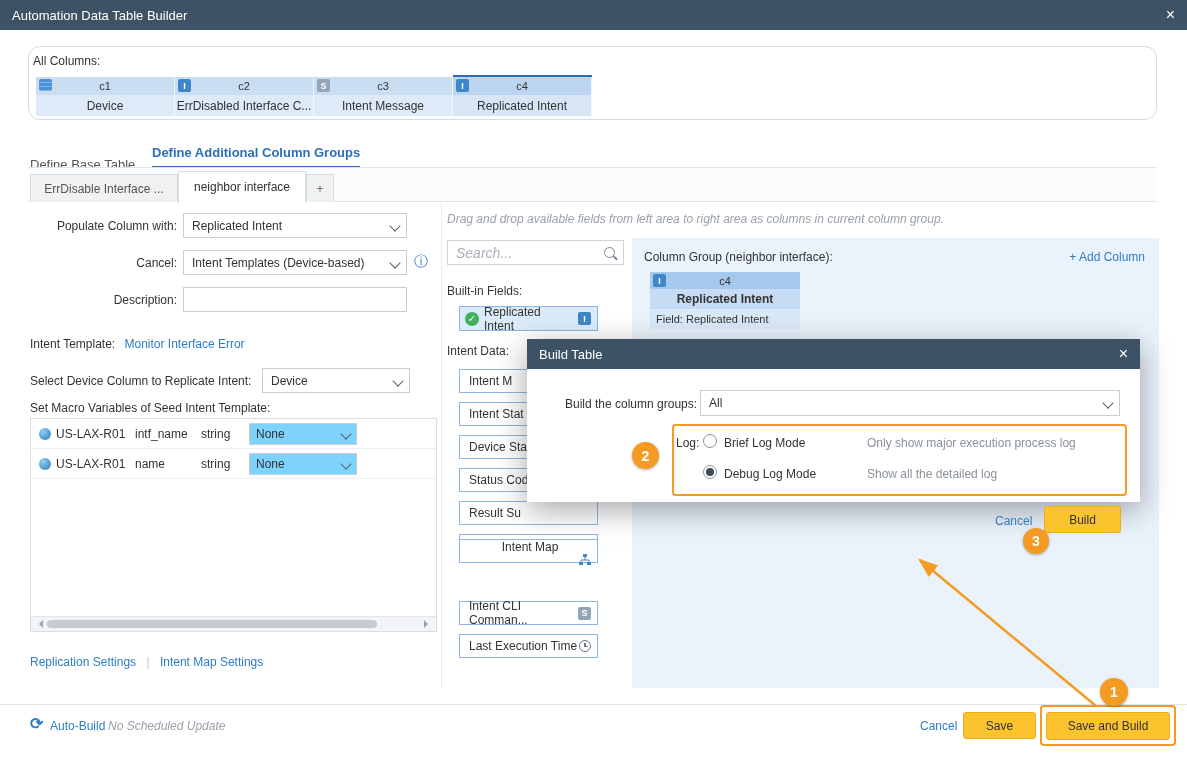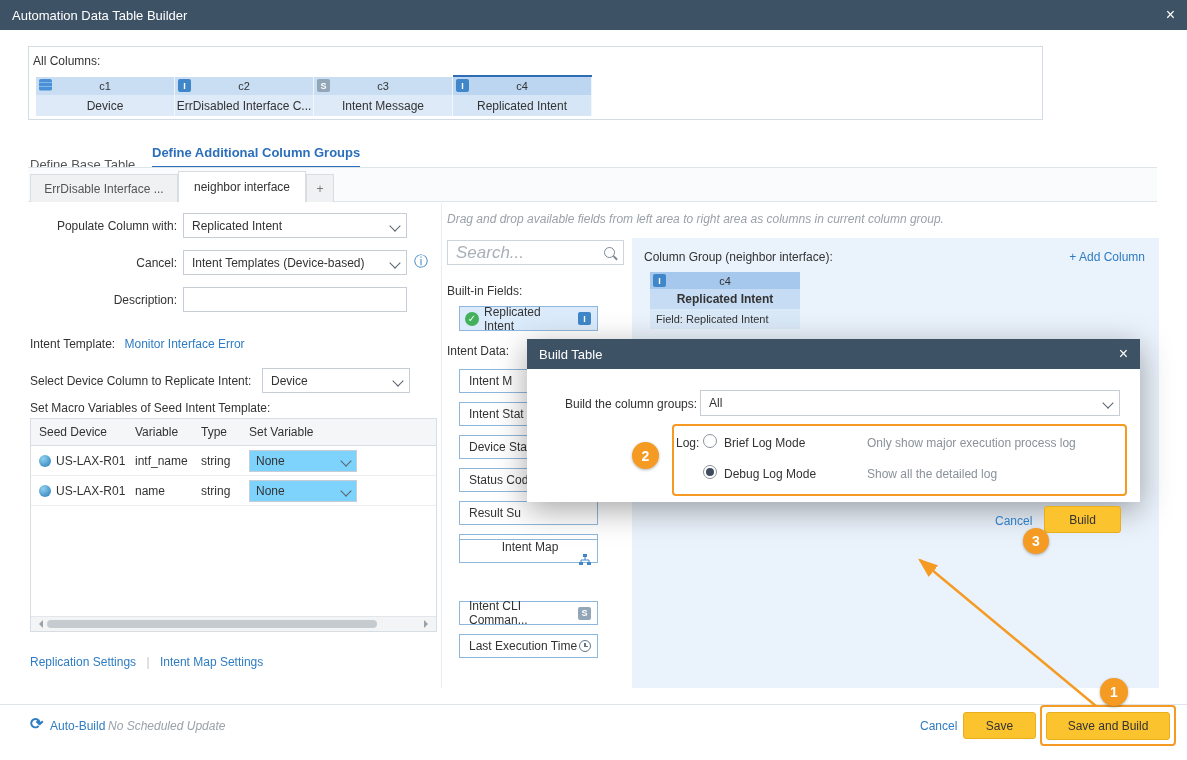--- a/index.html
+++ b/index.html
@@ -39,21 +39,21 @@
   .clock-icon::before{content:"";position:absolute;left:4.3px;top:5px;width:3.6px;height:1.3px;background:#61788c;}
   
   .maintab{position:absolute;height:26px;line-height:26px;font-size:13px;color:#555;cursor:pointer;}
   .maintab.active{font-weight:bold;color:#2b6fba;border-bottom:3px solid #2b6fba;}
   .subtabbar{position:absolute;left:28px;top:168px;width:1129px;height:34px;background:#fafbfc;border-bottom:1px solid #dfe4e9;box-sizing:border-box;}
   .subtab{position:absolute;display:flex;align-items:center;justify-content:center;font-size:12px;color:#555;background:#eff1f3;border:1px solid #d8dde2;border-bottom:none;box-sizing:border-box;cursor:pointer;}
   .subtab.active{background:#fff;color:#333;z-index:2;}
   
   .select{position:absolute;border:1px solid #c6cdd4;background:#fff;display:flex;align-items:center;padding:0 20px 0 8px;font-size:12px;color:#333;box-sizing:border-box;cursor:pointer;}
   .select .chev{position:absolute;right:7px;top:50%;}
-  .tinput{position:absolute;border:1px solid #c6cdd4;background:#fff;box-sizing:border-box;font-family:"Liberation Sans",sans-serif;font-size:17px;padding:0 8px;color:#4d7c0f;}
+  .tinput{position:absolute;border:1px solid #c6cdd4;background:#fff;box-sizing:border-box;font-family:"Liberation Sans",sans-serif;font-size:14px;padding:0 8px;color:#4d7c0f;}
   .tinput::placeholder{font-style:italic;color:#a9b0b7;}
   
   .vtable{position:absolute;left:30px;top:418px;width:407px;height:214px;border:1px solid #d6dde3;background:#fff;box-sizing:border-box;}
   .vt-head{display:flex;height:26px;background:#f4f6f7;border-bottom:1px solid #d6dde3;align-items:center;font-size:12px;}
   .vt-row{display:flex;height:29px;border-bottom:1px solid #eceff2;align-items:center;font-size:12px;}
   .c-dev{width:102px;padding-left:8px;display:flex;align-items:center;gap:5px;box-sizing:border-box;}
   .c-var{width:68px;padding-left:2px;box-sizing:border-box;}
   .c-typ{width:48px;box-sizing:border-box;}
   .c-set{flex:1;box-sizing:border-box;}
   .mini-select{position:relative;width:108px;height:22px;border:1px solid #c6cdd4;display:flex;align-items:center;padding:0 18px 0 6px;font-size:12px;box-sizing:border-box;background:#7dd3fc;cursor:pointer;}
@@ -92,21 +92,21 @@
 </head>
 <body>
 
 <div class="app">
 
   <div class="titlebar">
     <span>Automation Data Table Builder</span>
     <span class="close">×</span>
   </div>
 
-  <div class="box" style="left:28px;top:46px;width:1015px;height:74px;">
+  <div class="box" style="left:28px;top:46px;width:1129px;height:74px;border-radius:12px;">
     <div class="lbl" style="left:4px;top:7px;">All Columns:</div>
     <div class="abs" style="left:7px;top:28px;display:flex;">
       <div class="chip">
         <div class="chip-top">
             <span class="server-icon"></span>
             <span>c1</span>
           </div>
         <div class="chip-bottom">
             <span>Device</span>
           </div>
@@ -174,26 +174,20 @@
 
   <div class="lbl" style="left:30px;top:374px;">Select Device Column to Replicate Intent:</div>
   <div class="select" style="left:262px;top:368px;width:148px;height:25px;">
     <span>Device</span>
       <span class="chev"></span>
   </div>
 
   <div class="lbl" style="left:30px;top:401px;">Set Macro Variables of Seed Intent Template:</div>
 
   <div class="vtable">
-    <div class="vt-head">
-      <span class="c-dev">Seed Device</span>
-      <span class="c-var">Variable</span>
-      <span class="c-typ">Type</span>
-      <span class="c-set">Set Variable</span>
-    </div>
     <div class="vt-row">
       <span class="c-dev">
           <span class="dev-icon"></span>
           <span>US-LAX-R01</span>
         </span>
       <span class="c-var">intf_name</span>
       <span class="c-typ">string</span>
       <span class="c-set">
           <span class="mini-select">
             <span>None</span>

